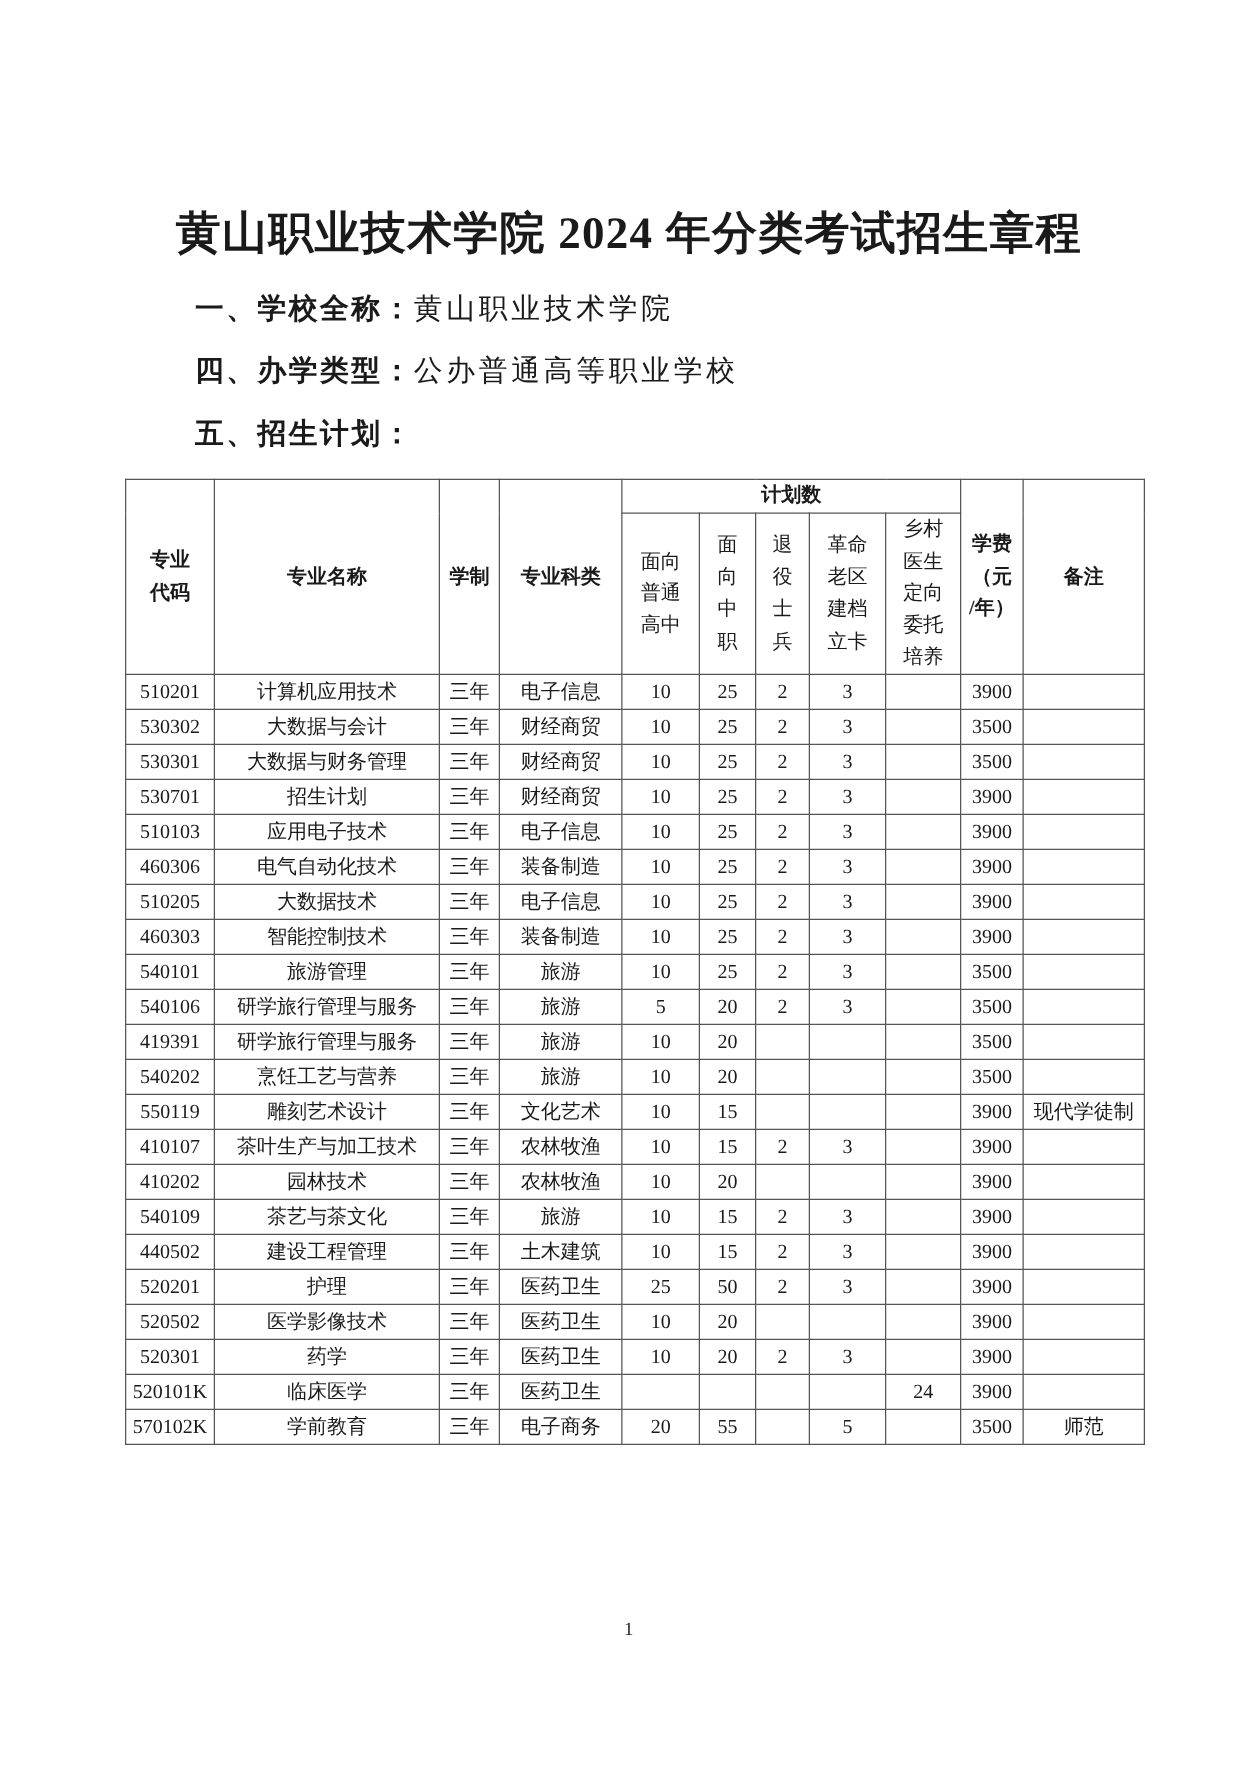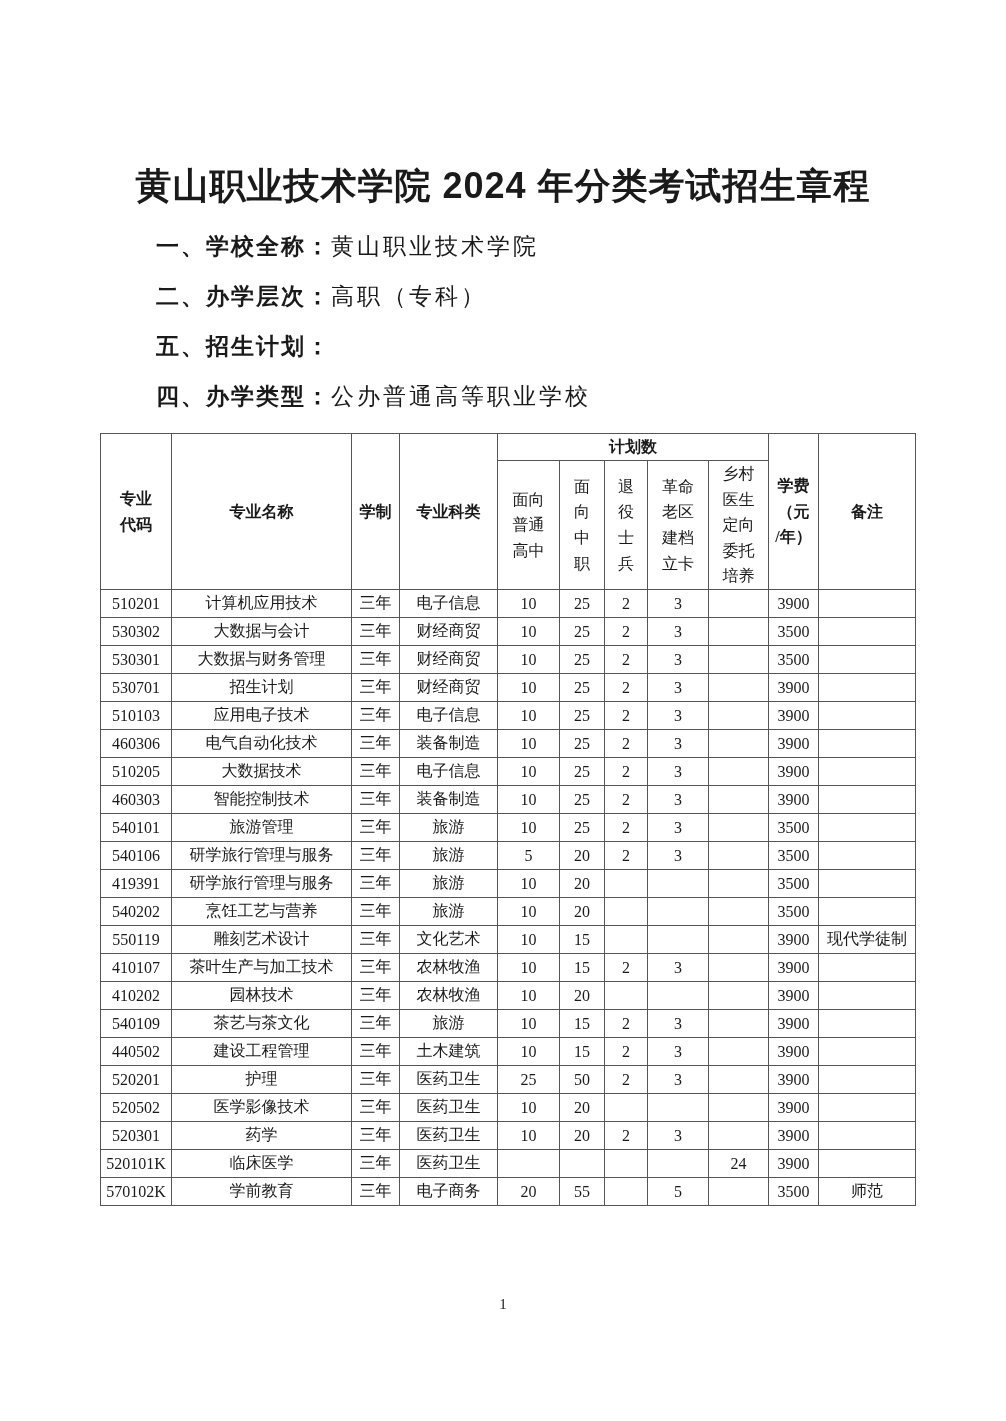--- a/index.html
+++ b/index.html
@@ -15,21 +15,21 @@
     color: #1a1a1a;
     overflow: hidden;
   }
   .doc-title {
     margin: 0;
     padding-top: 162px;
     text-align: center;
     font-size: 36px;
     font-weight: 700;
     letter-spacing: 1px;
-    font-family: Liberation Sans, sans-serif;
+    font-family: Liberation Serif, serif;
   }
   .info-list {
     margin: 22px 0 0 156px;
   }
   .info-item {
     font-size: 23px;
     line-height: 27px;
     margin-bottom: 21px;
     white-space: nowrap;
   }
@@ -85,23 +85,22 @@
     color: #222;
   }
 </style>
 </head>
 <body>
 
 <h1 class="doc-title">黄山职业技术学院 2024 年分类考试招生章程</h1>
 
 <div class="info-list" id="info-list">
     <div class="info-item"><span class="info-label">一、学校全称：</span><span class="info-value">黄山职业技术学院</span></div>
-    <div class="info-item"><span class="info-label">二、办学层次：</span><span class="info-value">高职（专科）</span></div>
+    <div class="info-item"><span class="info-label">四、办学类型：</span><span class="info-value">公办普通高等职业学校</span></div>
     <div class="info-item"><span class="info-label">五、招生计划：</span><span class="info-value"></span></div>
-    <div class="info-item"><span class="info-label">四、办学类型：</span><span class="info-value">公办普通高等职业学校</span></div>
   </div>
 
 <table class="plan-table">
   <colgroup>
     <col style="width:71px">
       <col style="width:180px">
       <col style="width:48px">
       <col style="width:98px">
     <col style="width:62px">
       <col style="width:45px">

